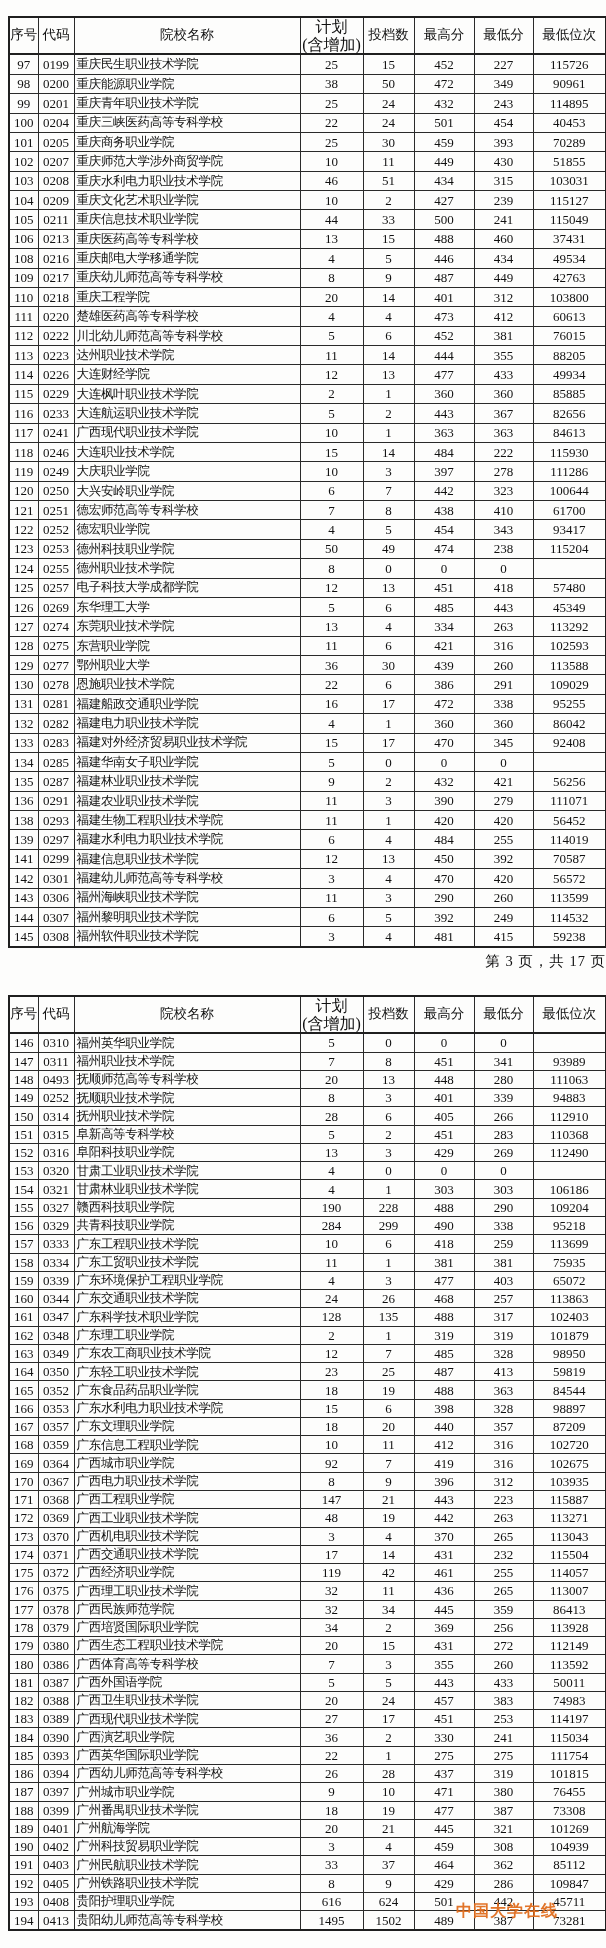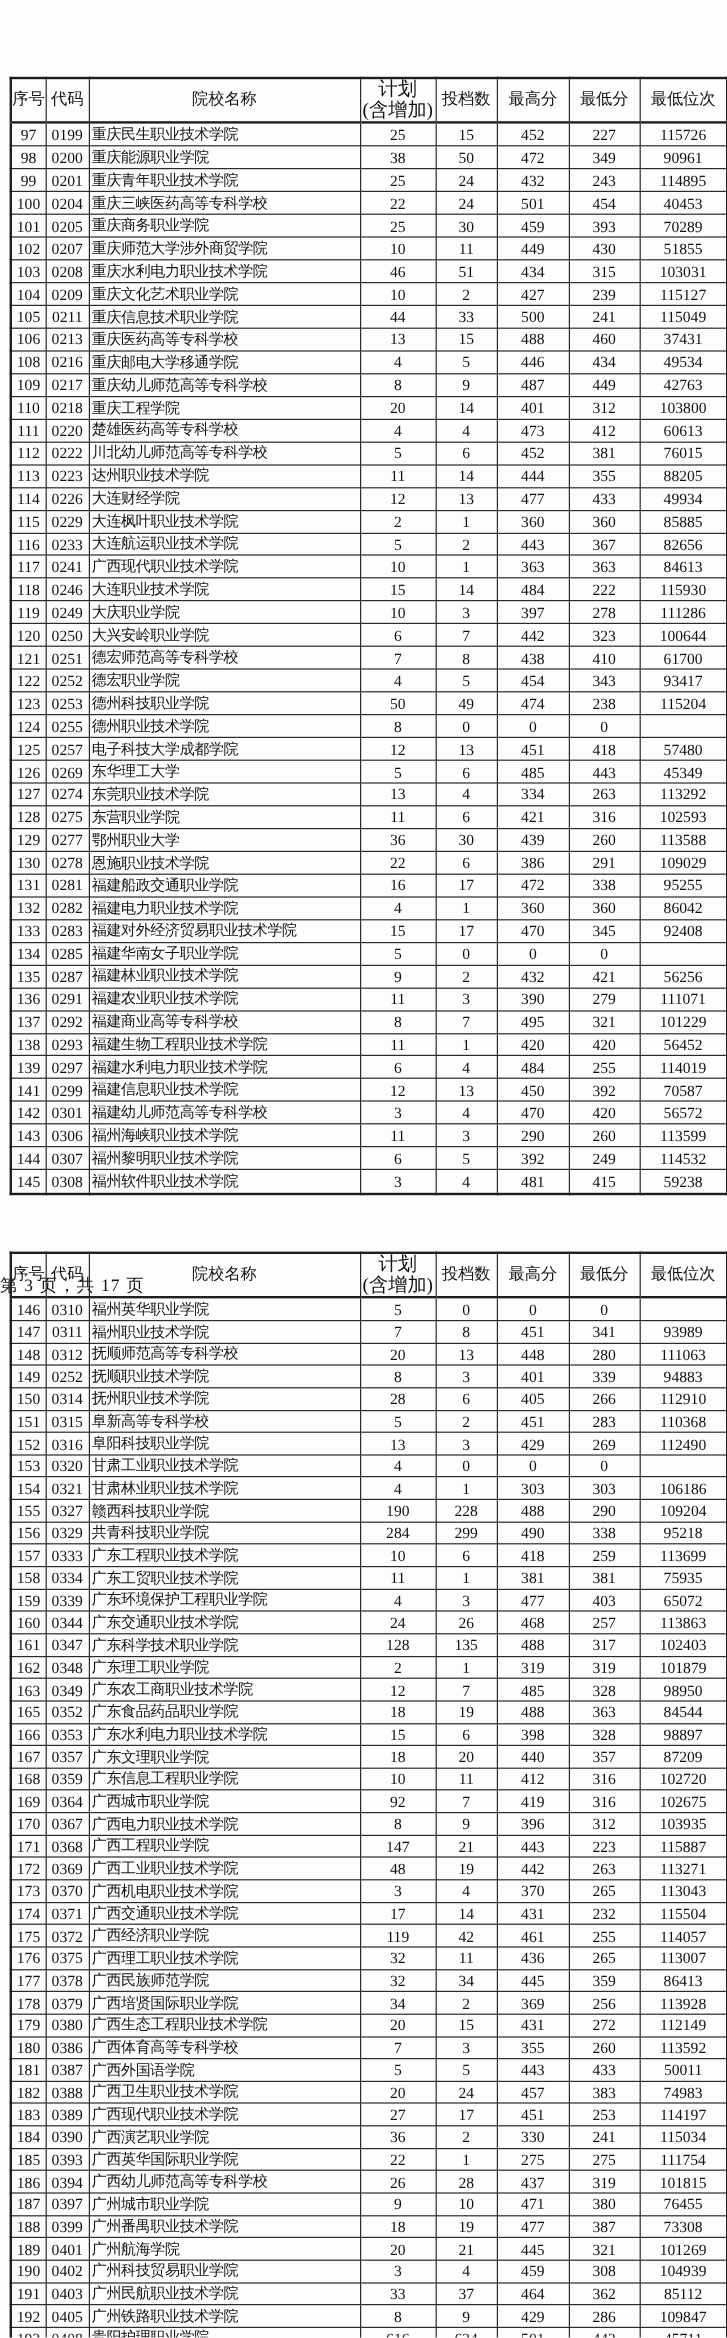--- a/index.html
+++ b/index.html
@@ -1,21 +1,21 @@
 <!DOCTYPE html>
 <html><head>
 <meta charset="utf-8">
 <style>
   html,body{margin:0;padding:0;}
   body{
     width:606px;height:1948px;background:#fdfdfc;
     font-family:"Liberation Serif","DejaVu Serif",serif;
     color:#111;position:relative;overflow:hidden;
   }
-  .page{position:relative;width:606px;height:1532px;margin-top:48px;}
+  .page{position:relative;width:606px;height:1532px;}
   table.datatable{
     position:absolute;left:8px;width:597px;
     border-collapse:collapse;table-layout:fixed;
     border:2px solid #1f1f1f;
     font-size:13px;
   }
   #table-top{top:16px;height:932px;}
   #table-bottom{top:995px;height:936px;}
   .datatable col.c-index{width:29px;}
   .datatable col.c-code{width:36px;}
@@ -35,22 +35,22 @@
   .datatable td{
     border:1px solid #2a2a2a;
     text-align:center;vertical-align:middle;
     padding:0;line-height:1;overflow:hidden;white-space:nowrap;
   }
   .datatable td.name{
     text-align:left;padding-left:2px;font-size:12.5px;
     letter-spacing:-0.3px;
   }
   .page-indicator{
-    position:absolute;top:1014px;left:0;width:606px;
-    text-align:left;font-size:14.5px;letter-spacing:1px;
+    position:absolute;top:952px;left:0;width:606px;
+    text-align:right;font-size:14.5px;letter-spacing:1px;
   }
   .watermark{
     position:absolute;top:1901px;left:456px;
     font-size:16px;font-weight:bold;letter-spacing:1px;
     font-family:"Liberation Sans","DejaVu Sans",sans-serif;
     z-index:5;opacity:0.95;
   }
 </style>
 </head>
 <body>
@@ -466,30 +466,20 @@
           <td>136</td>
           <td>0291</td>
           <td class="name">福建农业职业技术学院</td>
           <td>11</td>
           <td>3</td>
           <td>390</td>
           <td>279</td>
           <td>111071</td>
         </tr>
         <tr>
-          <td>137</td>
-          <td>0292</td>
-          <td class="name">福建商业高等专科学校</td>
-          <td>8</td>
-          <td>7</td>
-          <td>495</td>
-          <td>321</td>
-          <td>101229</td>
-        </tr>
-        <tr>
           <td>138</td>
           <td>0293</td>
           <td class="name">福建生物工程职业技术学院</td>
           <td>11</td>
           <td>1</td>
           <td>420</td>
           <td>420</td>
           <td>56452</td>
         </tr>
         <tr>
@@ -597,21 +587,21 @@
           <td>0311</td>
           <td class="name">福州职业技术学院</td>
           <td>7</td>
           <td>8</td>
           <td>451</td>
           <td>341</td>
           <td>93989</td>
         </tr>
         <tr>
           <td>148</td>
-          <td>0312</td>
+          <td>0493</td>
           <td class="name">抚顺师范高等专科学校</td>
           <td>20</td>
           <td>13</td>
           <td>448</td>
           <td>280</td>
           <td>111063</td>
         </tr>
         <tr>
           <td>149</td>
           <td>0252</td>
@@ -756,20 +746,30 @@
           <td>163</td>
           <td>0349</td>
           <td class="name">广东农工商职业技术学院</td>
           <td>12</td>
           <td>7</td>
           <td>485</td>
           <td>328</td>
           <td>98950</td>
         </tr>
         <tr>
+          <td>164</td>
+          <td>0350</td>
+          <td class="name">广东轻工职业技术学院</td>
+          <td>23</td>
+          <td>25</td>
+          <td>487</td>
+          <td>413</td>
+          <td>59819</td>
+        </tr>
+        <tr>
           <td>165</td>
           <td>0352</td>
           <td class="name">广东食品药品职业学院</td>
           <td>18</td>
           <td>19</td>
           <td>488</td>
           <td>363</td>
           <td>84544</td>
         </tr>
         <tr>

